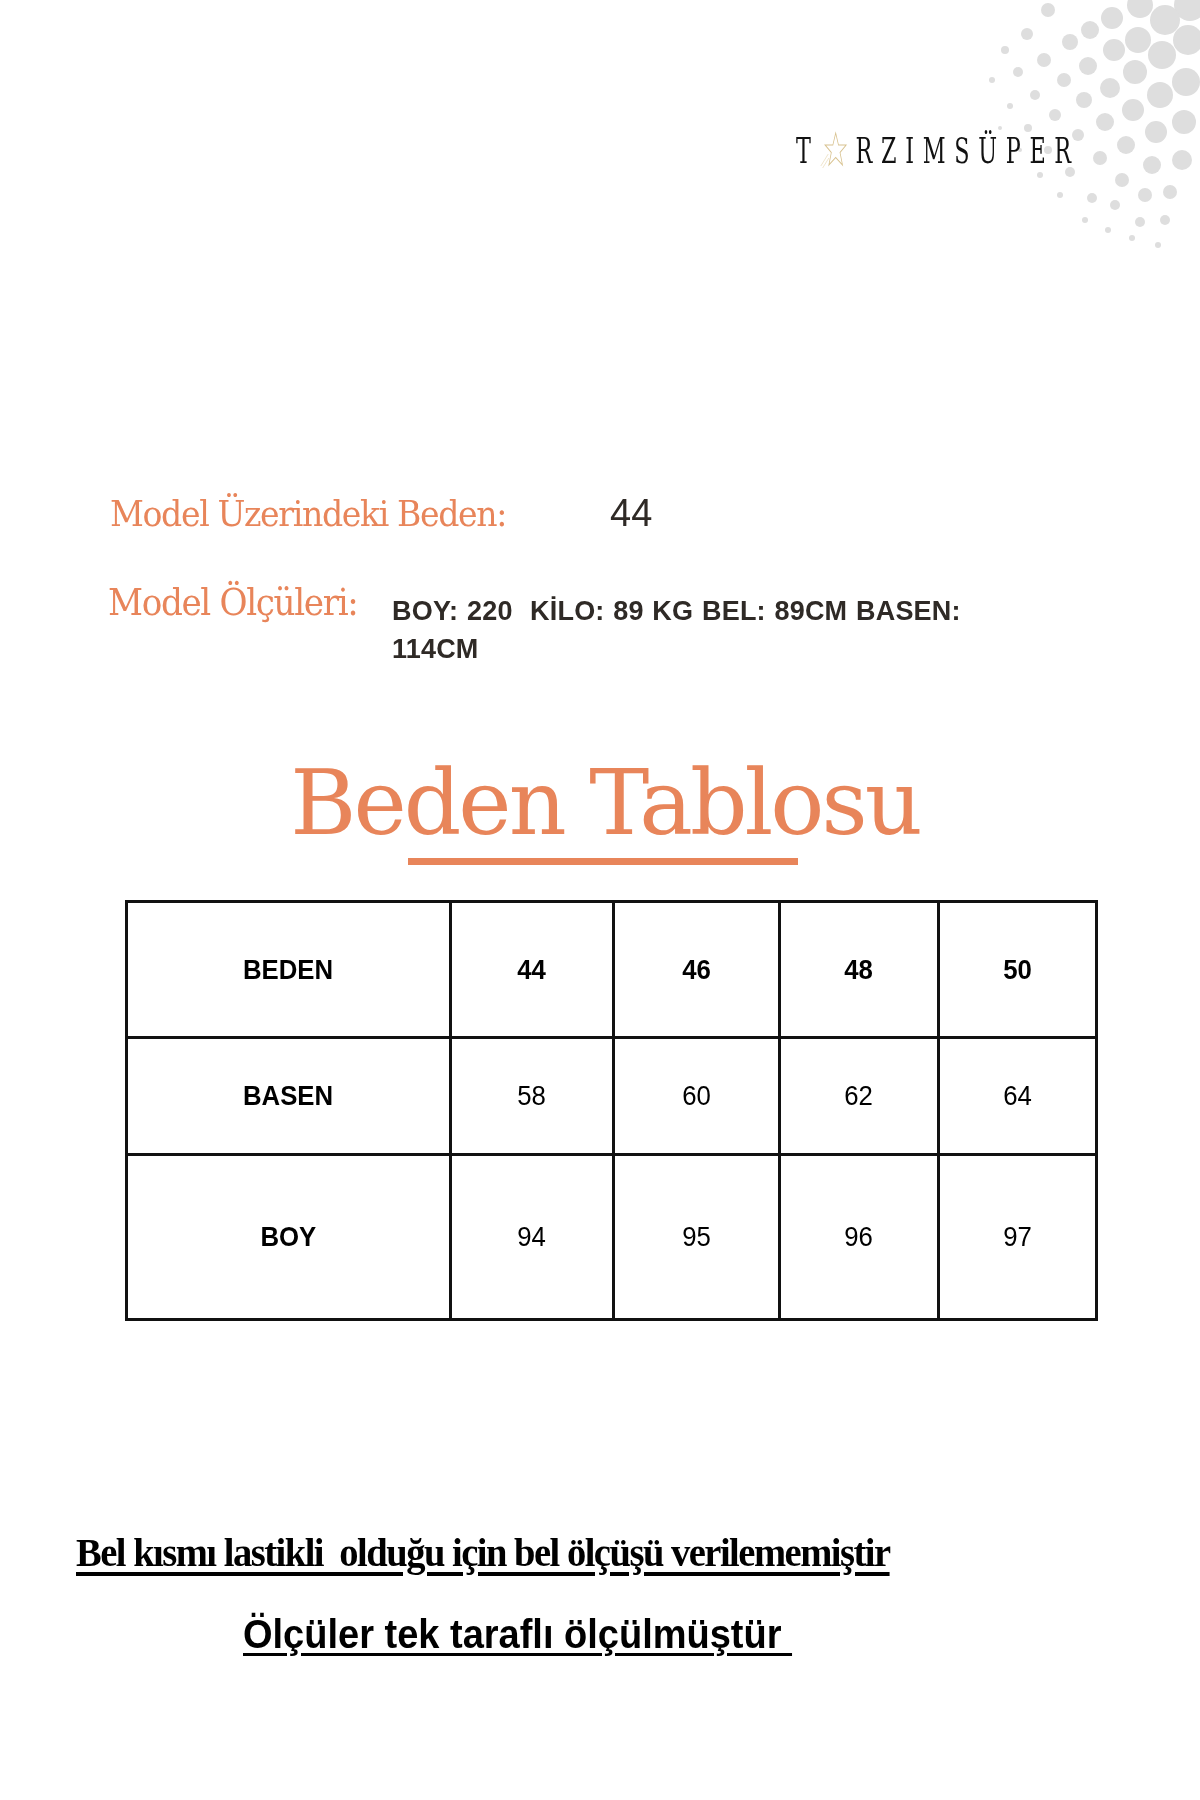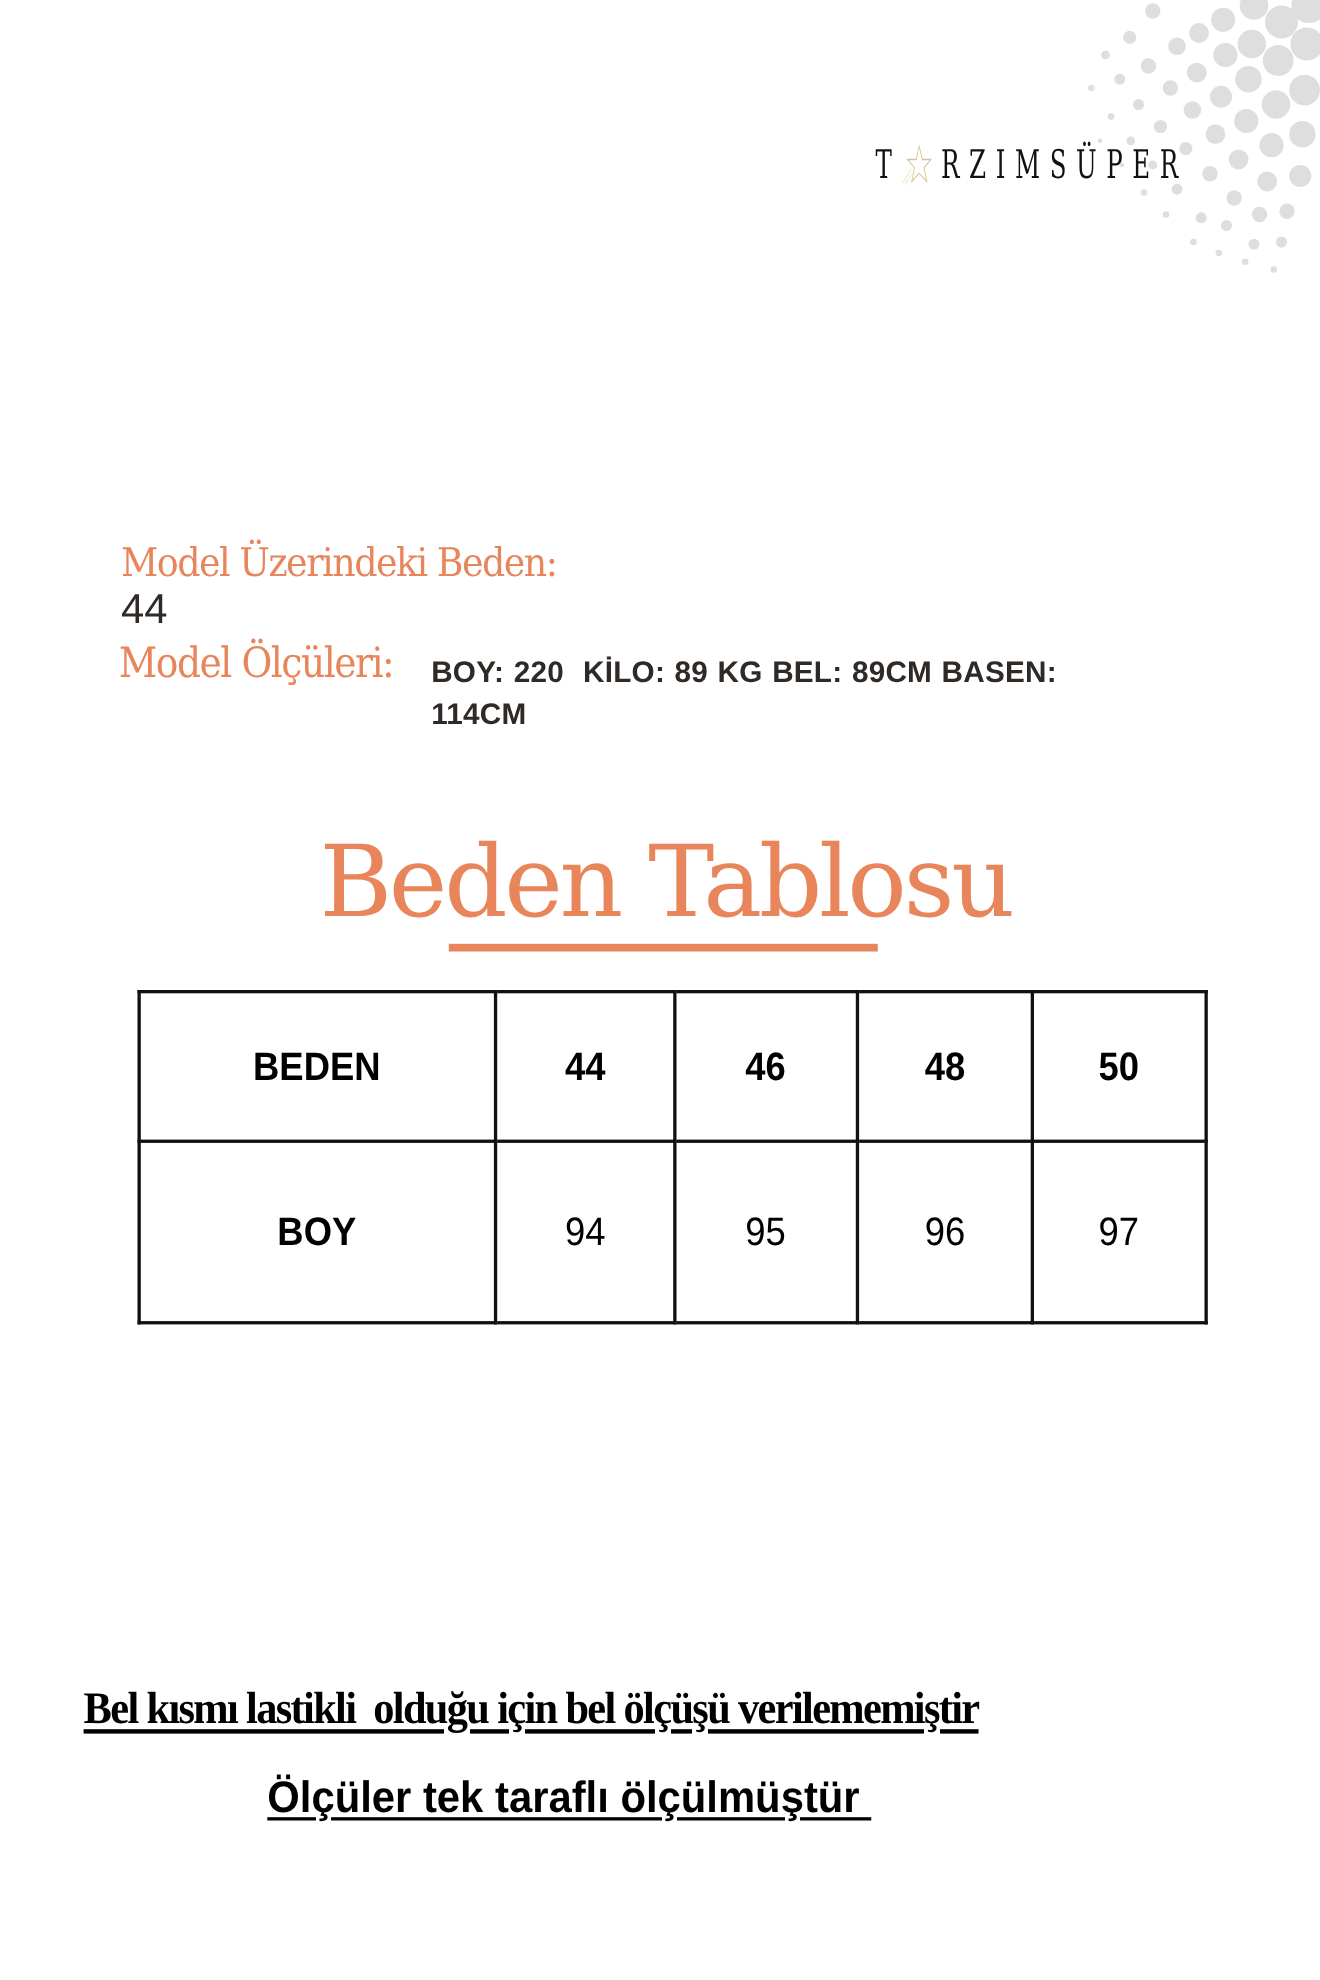--- a/index.html
+++ b/index.html
@@ -49,21 +49,20 @@
       font-family: "DejaVu Serif", serif;
       color: #e8855a;
       font-weight: normal;
     }
     .model-size-row {
       position: absolute;
       left: 110px;
       top: 492px;
       display: flex;
       align-items: baseline;
-      flex-direction: column;
     }
     .model-size-label {
       font-size: 36px;
       letter-spacing: -1.5px;
       transform: scaleX(0.92);
       transform-origin: left center;
       display: inline-block;
       width: 500px;
       white-space: nowrap;
     }
@@ -129,21 +128,21 @@
       left: 125px;
       top: 900px;
       width: 970px;
       border-collapse: collapse;
       table-layout: fixed;
     }
     .size-table td {
       border: 3px solid #111;
       text-align: center;
       vertical-align: middle;
-      font-size: 36px;
+      font-size: 28px;
       padding: 0;
       text-decoration: underline;
     }
     .size-table td.row-label {
       font-weight: bold;
     }
     .size-table tr.header-row td {
       font-weight: bold;
     }
     .size-table td .cell-text {
@@ -277,20 +276,27 @@
     <col style="width:158px">
   </colgroup>
   <tbody>
       <tr class="header-row" style="height:136px;">
     <td class="row-label"><span class="cell-text">BEDEN</span></td>
     <td><span class="cell-text">44</span></td>
     <td><span class="cell-text">46</span></td>
     <td><span class="cell-text">48</span></td>
     <td><span class="cell-text">50</span></td>
   </tr>
+  <tr style="height:117px;">
+    <td class="row-label"><span class="cell-text">BASEN</span></td>
+    <td><span class="cell-text">58</span></td>
+    <td><span class="cell-text">60</span></td>
+    <td><span class="cell-text">62</span></td>
+    <td><span class="cell-text">64</span></td>
+  </tr>
   <tr style="height:165px;margin-left:16px;">
     <td class="row-label"><span class="cell-text">BOY</span></td>
     <td><span class="cell-text">94</span></td>
     <td><span class="cell-text">95</span></td>
     <td><span class="cell-text">96</span></td>
     <td><span class="cell-text">97</span></td>
   </tr>
 </tbody>
   </table>
 

